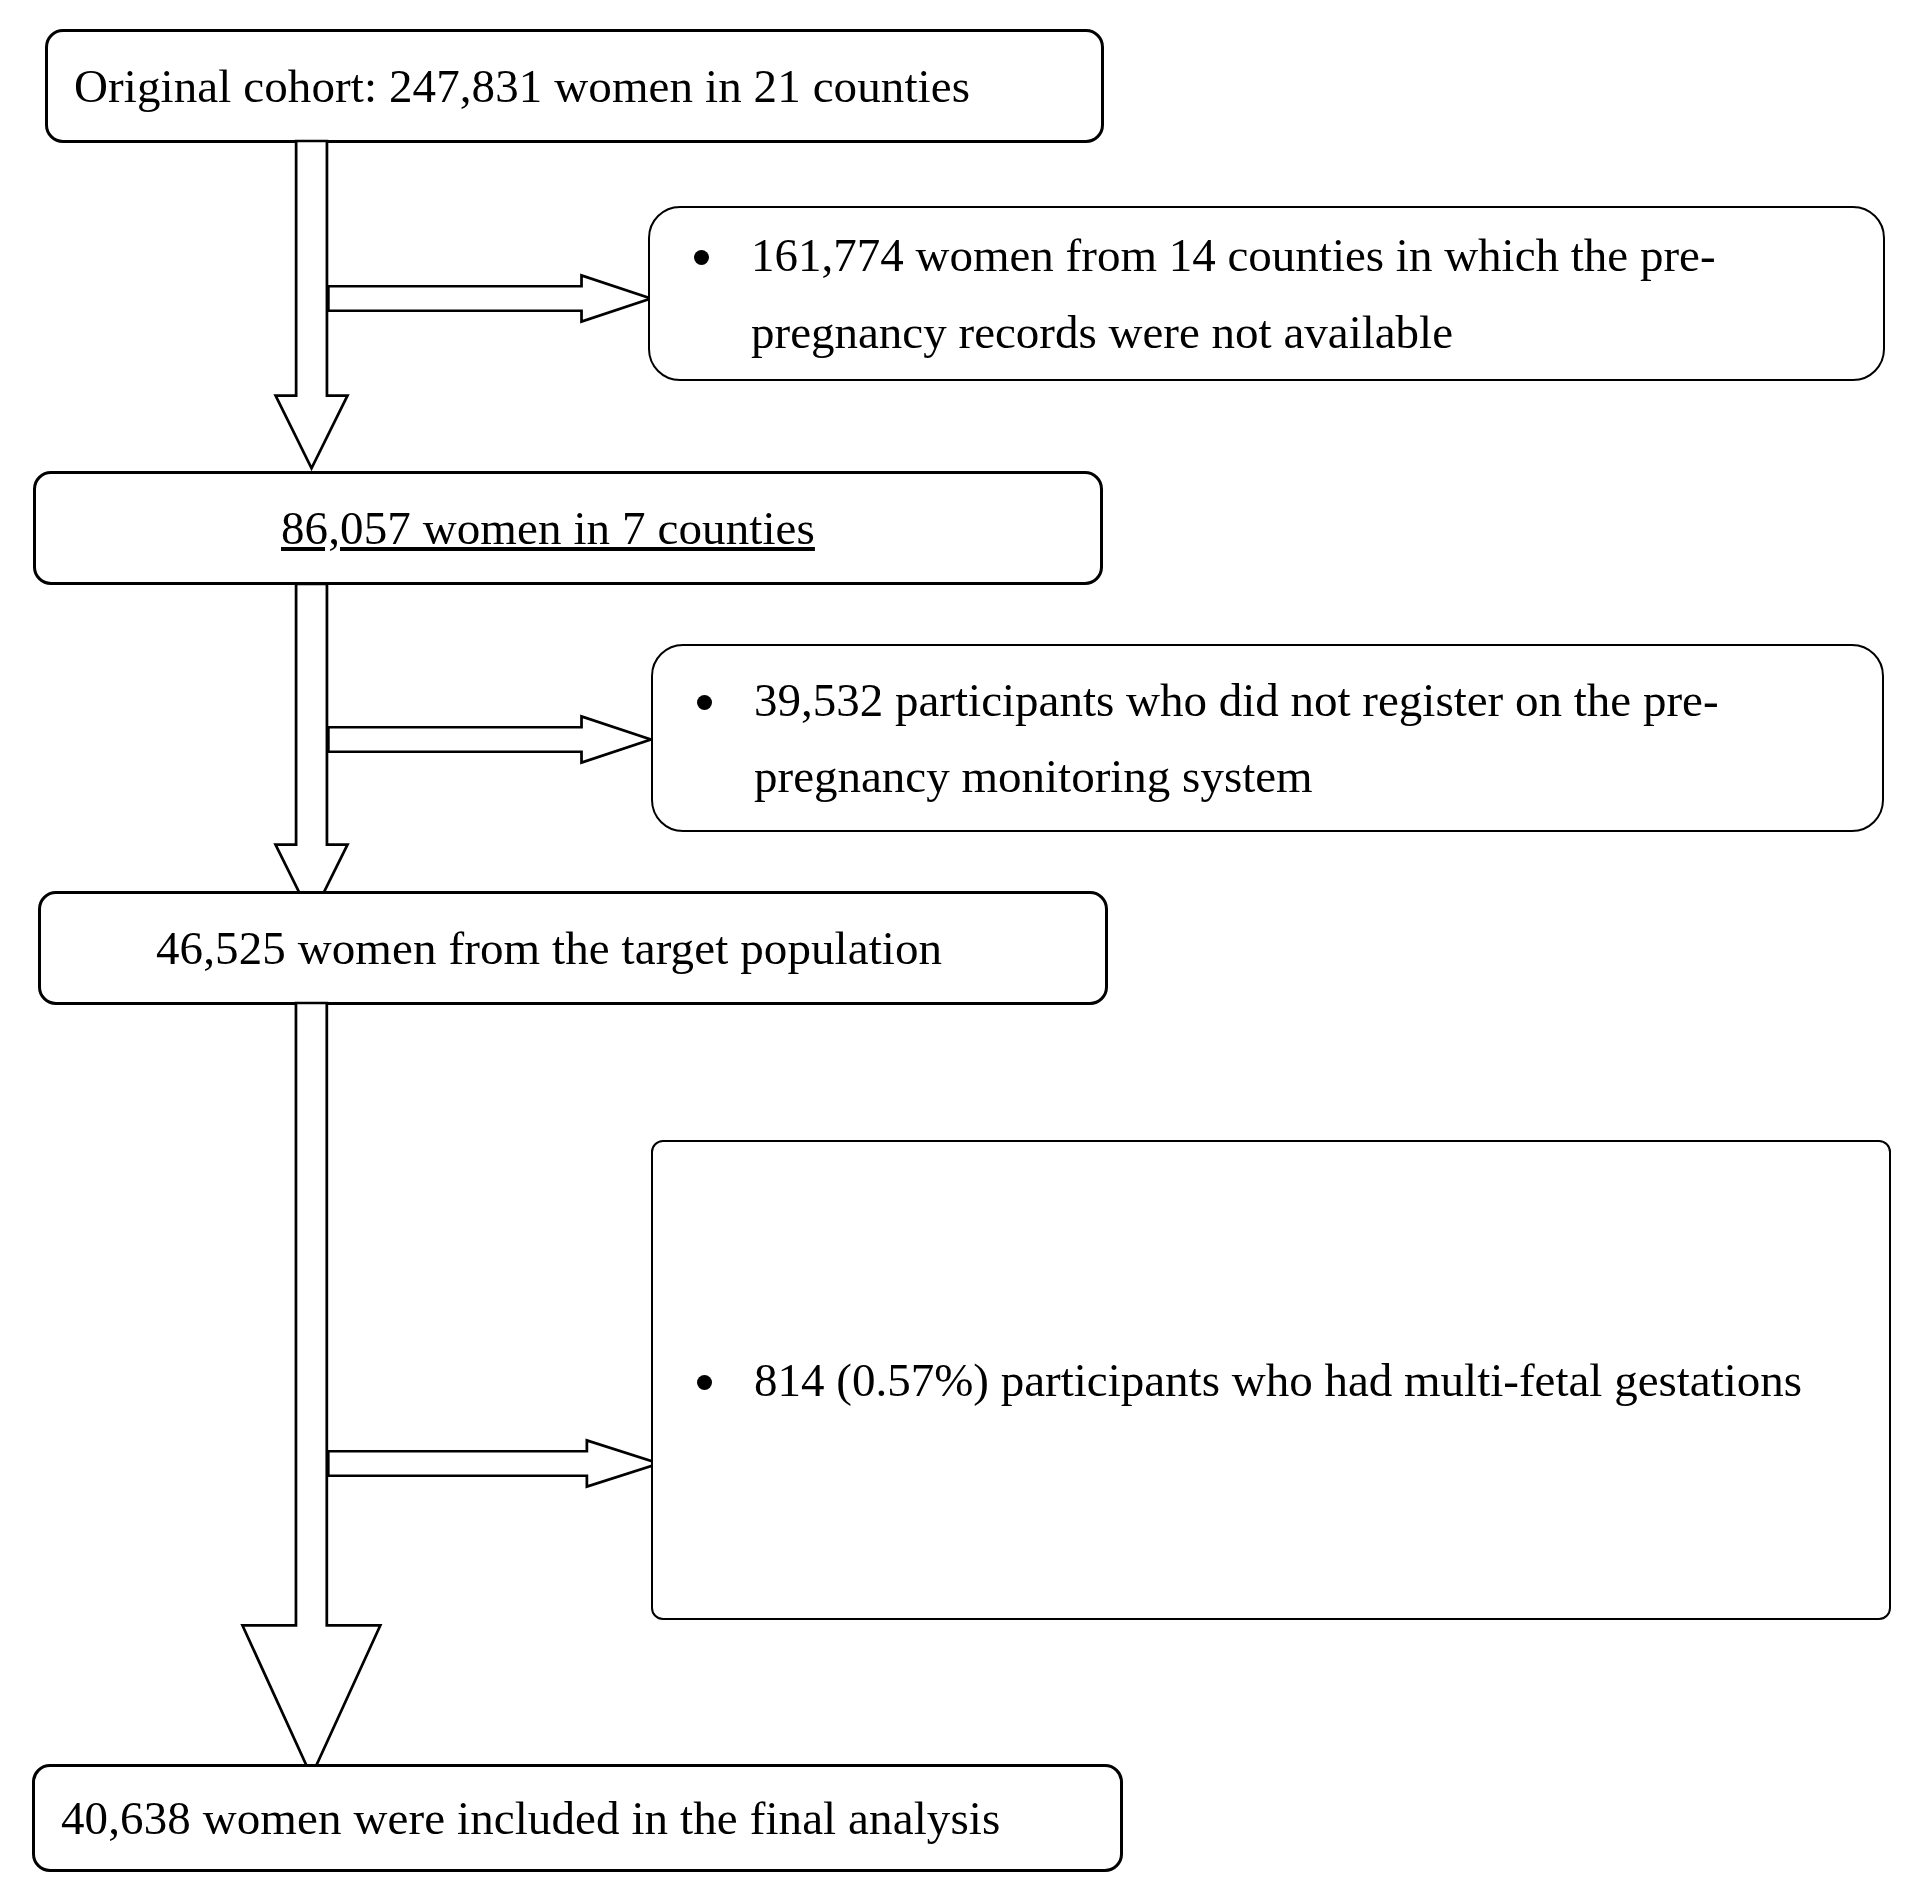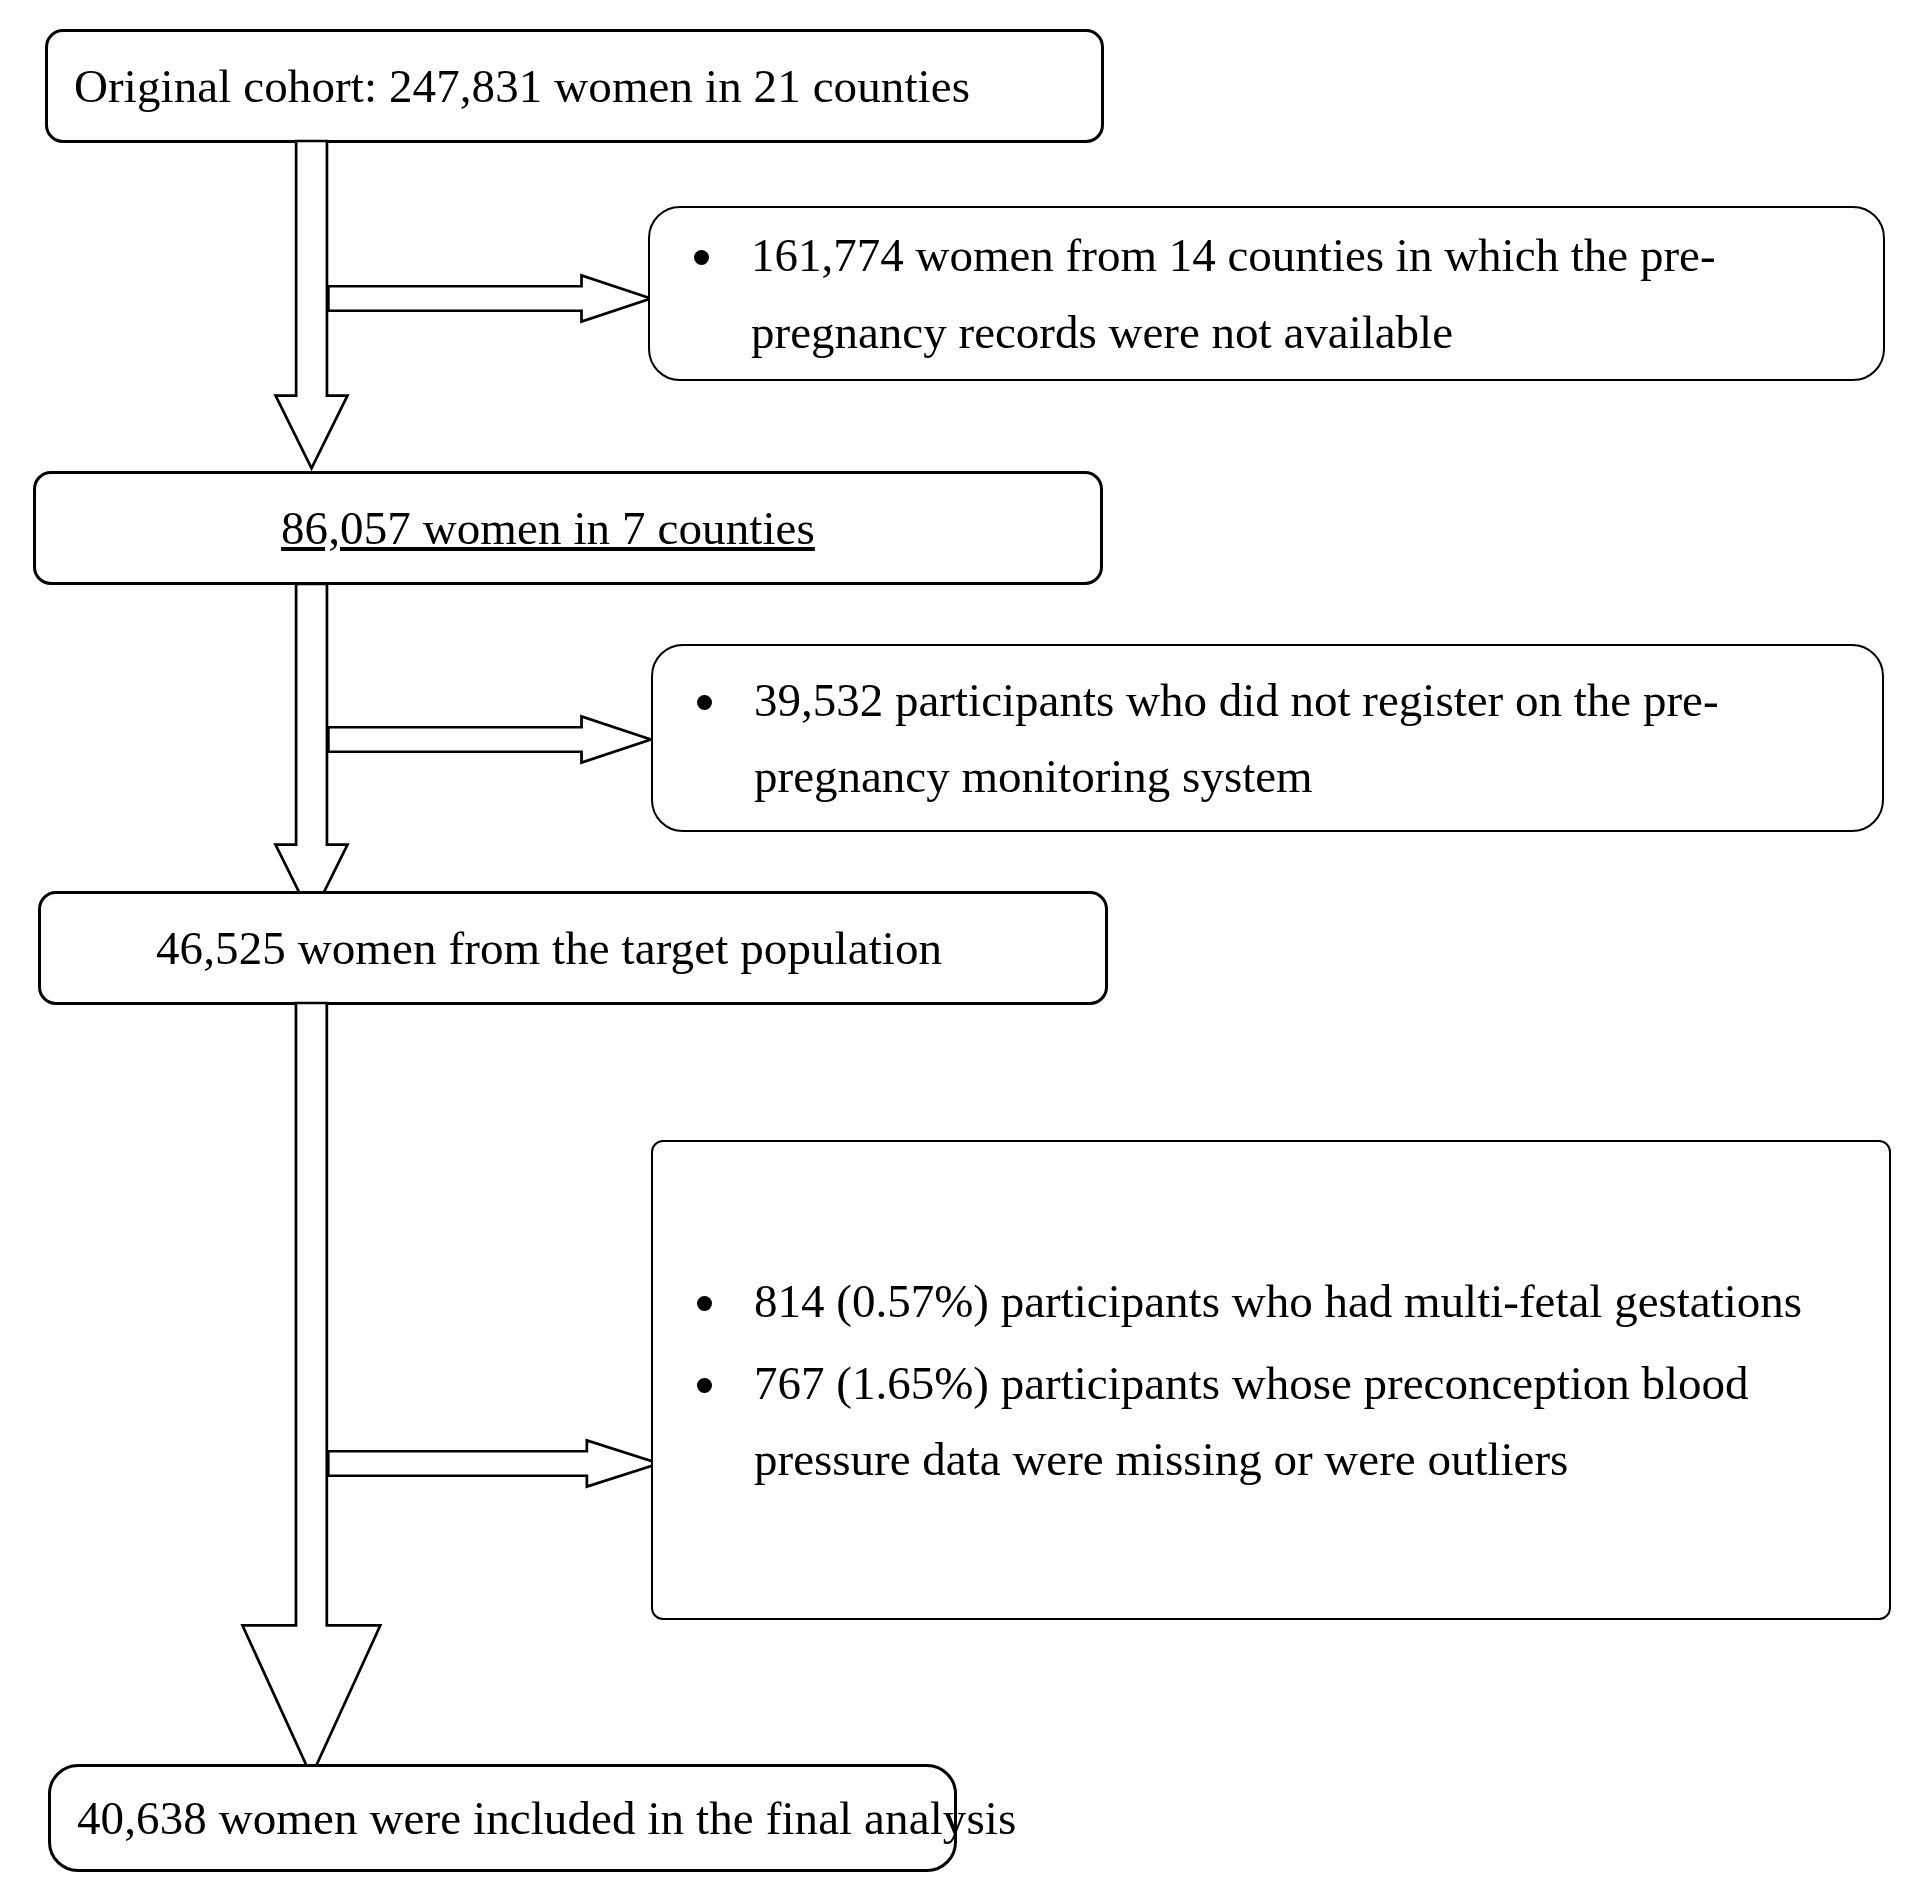--- a/index.html
+++ b/index.html
@@ -146,26 +146,21 @@
     <path class="arrow-shape-thin" d="M 0 18 L 380 18 L 380 2 L 486 36 L 380 70 L 380 54 L 0 54 Z"></path>
   </svg>
 
   <div class="node-box excl-box" style="left:651px; top:1140px; width:1240px; height:480px; border-radius:12px;">
     <ul class="bullet-list">
       <li class="bullet-item">
         <span class="bullet-dot"></span>
         <span class="bullet-text">814 (0.57%) participants who had multi-fetal
 gestations</span>
       </li>
-      <li class="bullet-item">
-        <span class="bullet-dot"></span>
-        <span class="bullet-text">767 (1.65%) participants whose preconception
-blood pressure data were missing or were outliers</span>
-      </li>
     </ul>
   </div>
 
-  <div class="node-box main-box" style="left:48px; top:1764px; width:909px; height:108px;border-radius:30px;">
+  <div class="node-box main-box" style="left:32px; top:1764px; width:1091px; height:108px;">
     <span class="box-text">40,638 women were included in the final analysis</span>
   </div>
 
 </div>
 
 
 </body></html>

